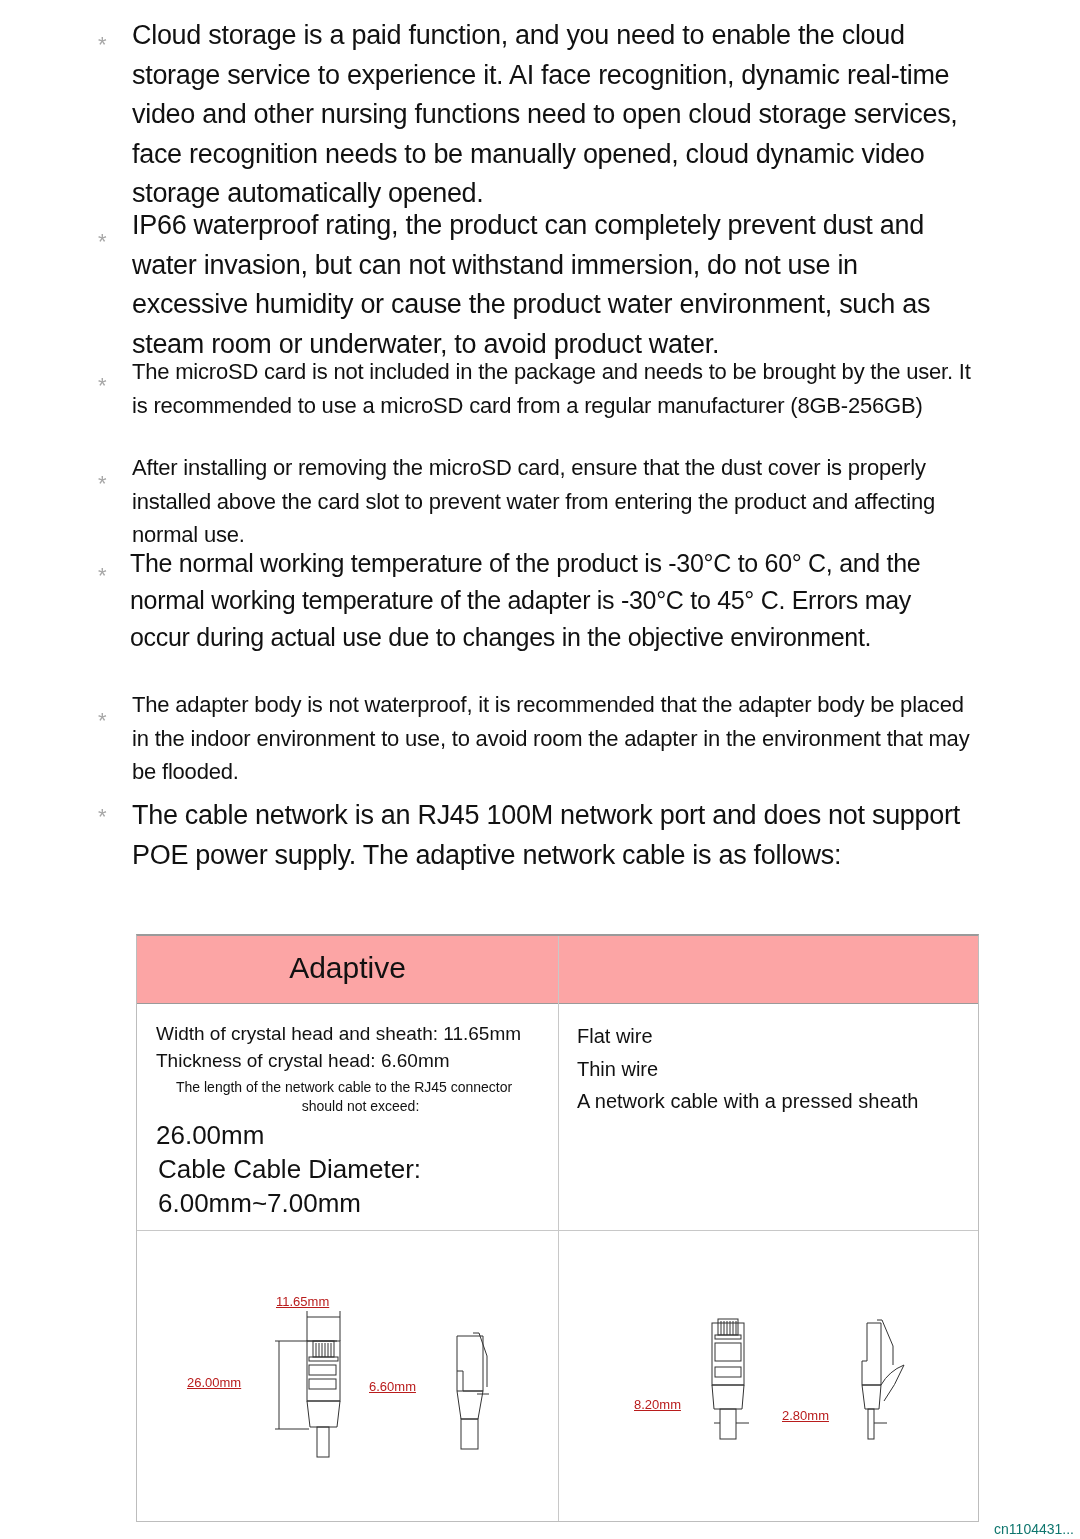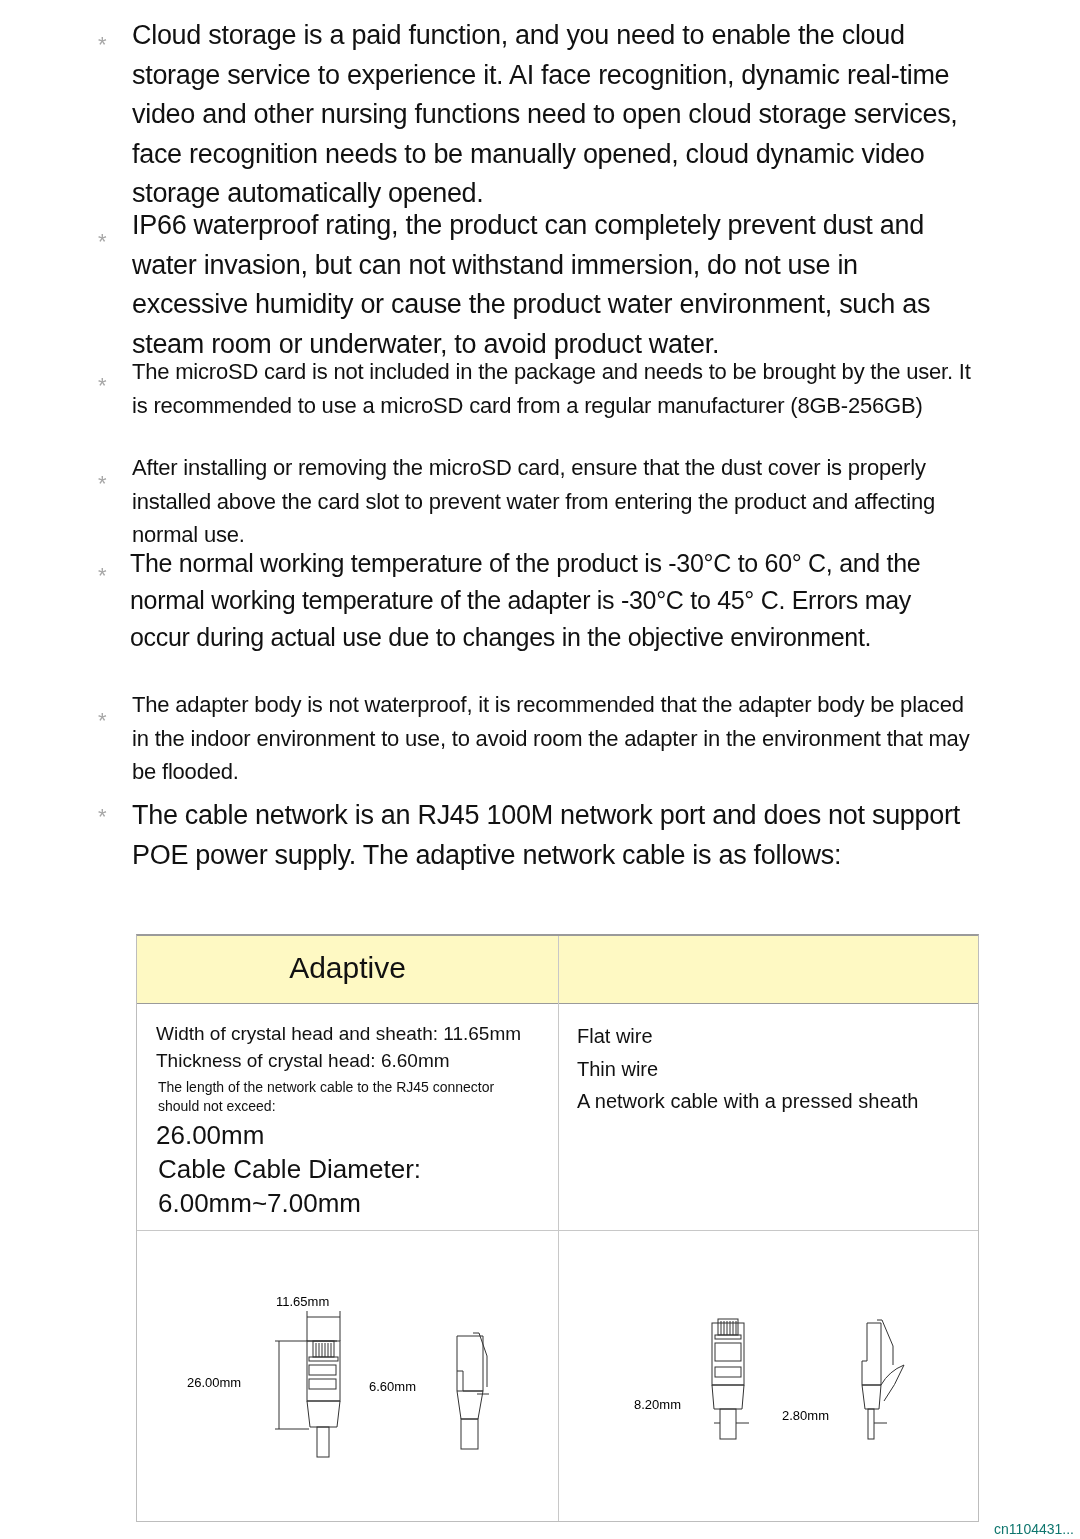--- a/index.html
+++ b/index.html
@@ -6,32 +6,32 @@
   body { width:1080px; height:1539px; position:relative; overflow:hidden;
          font-family:"Liberation Sans", "DejaVu Sans", sans-serif; color:#111; }
   .note { position:absolute; left:0; width:1080px; }
   .star { position:absolute; left:98px; color:#a7a7a7; font-size:22px; line-height:1; }
   .ntext { position:absolute; left:132px; width:840px; color:#111; }
   .f28 { font-size:27px; line-height:39.5px; letter-spacing:-0.3px; }
   .f22 { font-size:22px; line-height:33.5px; letter-spacing:-0.2px; }
   .f25 { font-size:25px; line-height:37px; letter-spacing:-0.3px; }
   .table { position:absolute; left:136px; top:934px; width:843px; height:588px;
            border:1px solid #bdbdbd; border-top:2px solid #9a9a9a; box-sizing:border-box; }
-  .thead { position:absolute; left:0; top:0; width:100%; height:67px; background:#fef9c3;
+  .thead { position:absolute; left:0; top:0; width:100%; height:67px; background:#fca5a5;
            border-bottom:1px solid #9a9a9a; }
   .th { position:absolute; top:0; height:67px; line-height:64px; text-align:center; font-size:30px; color:#111; }
   .vline { position:absolute; left:421px; top:0; bottom:0; width:1px; background:#c8c8c8; }
   .hline { position:absolute; left:0; right:0; top:294px; height:1px; background:#c8c8c8; }
   .cell { position:absolute; }
   .t19 { font-size:19px; line-height:27px; }
   .t14 { font-size:14px; line-height:19px; }
   .t27 { font-size:26px; line-height:34px; }
   .t24 { font-size:20px; line-height:33px; }
   .t20 { font-size:20px; line-height:30px; }
-  .lbl { position:absolute; font-size:13px; color:#000000; }
+  .lbl { position:absolute; font-size:13px; color:#b91c1c;text-decoration:underline; }
   .wm { position:absolute; right:6px; bottom:2px; font-size:14px; color:#0f766e; }
 </style>
 </head>
 <body>
 
 <div class="note" style="top:18px;">
   <span class="star" style="top:16px;">*</span>
   <div class="ntext f28" style="top:-2px;">Cloud storage is a paid function, and you need to enable the cloud storage service to experience it. AI face recognition, dynamic real-time video and other nursing functions need to open cloud storage services, face recognition needs to be manually opened, cloud dynamic video storage automatically opened.</div>
 </div>
 
@@ -68,22 +68,22 @@
 <div class="table">
   <div class="thead">
     <div class="th" style="left:0; width:421px;">Adaptive</div>
   </div>
   <div class="vline"></div>
   <div class="hline"></div>
 
   <div class="cell" style="left:19px; top:84px; width:395px;">
     <div class="t19">Width of crystal head and sheath: 11.65mm</div>
     <div class="t19">Thickness of crystal head: 6.60mm</div>
-    <div class="t14" style="margin-left:2px; margin-top:4px;">The length of the network cable to the RJ45 connector</div>
-    <div class="t14" style="margin-left:2px;">should not exceed:</div>
+    <div class="t14" style="margin-left:20px; margin-top:4px;">The length of the network cable to the RJ45 connector</div>
+    <div class="t14" style="margin-left:14px;text-align:center;">should not exceed:</div>
     <div class="t27" style="margin-top:2px;">26.00mm</div>
     <div class="t27" style="margin-left:2px;">Cable Cable Diameter:</div>
     <div class="t27" style="margin-left:2px;">6.00mm~7.00mm</div>
   </div>
 
   <div class="cell" style="left:440px; top:84px; width:395px;">
     <div class="t24">Flat wire</div>
     <div class="t24">Thin wire</div>
     <div class="t20">A network cable with a pressed sheath</div>
   </div>

